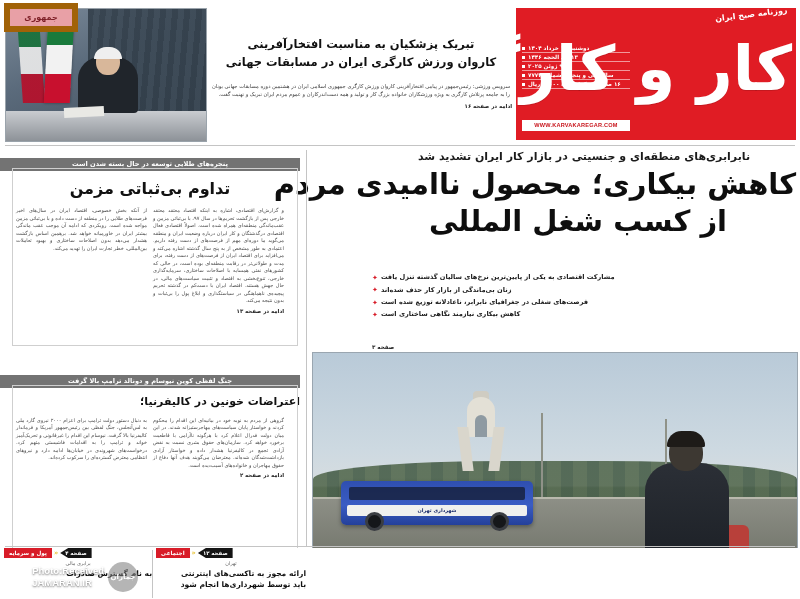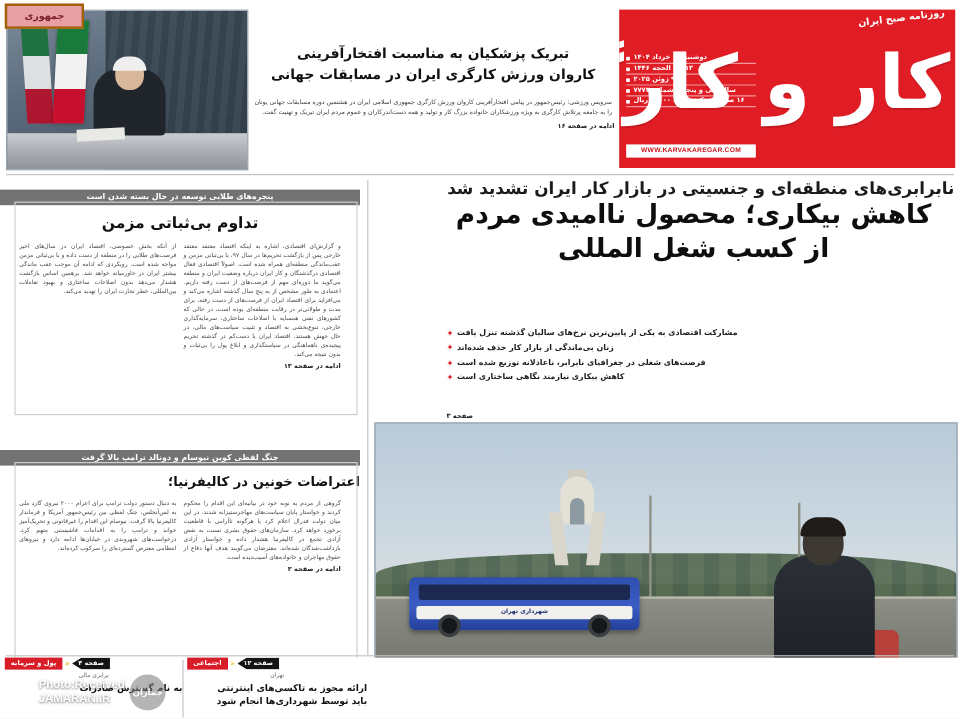--- a/index.html
+++ b/index.html
@@ -14,21 +14,21 @@
     background:#ffffff;
     box-sizing:border-box;
   }
   
   .rtl{direction:rtl;unicode-bidi:embed;}
   .tiny{font-size:5px;line-height:1.5;color:#4a4a4a;text-align:justify;}
 
   
   .corner-tag{
     position:absolute;left:4px;top:3px;width:62px;height:17px;
-    background:#e8a0a6;border:2px solid #a16207;
+    background:#e8a0a6;border:6px solid #a16207;
     display:flex;align-items:center;justify-content:center;
     overflow:hidden;z-index:6;
   }
   .corner-tag span{font-size:8px;color:#7d1f27;font-weight:bold;}
 
   
   .lead-photo{
     position:absolute;left:5px;top:8px;width:200px;height:132px;
     background:linear-gradient(160deg,#7b8a99 0%,#5b6b7c 40%,#3f4c59 100%);
     overflow:hidden;border:1px solid #9aa3ab;
@@ -121,28 +121,28 @@
   .mh-url{
     position:absolute;left:6px;top:112px;width:108px;height:11px;
     background:#fff;color:#c8161d;font-size:5.6px;font-weight:bold;
     text-align:center;line-height:11px;letter-spacing:.2px;
     font-family:"Liberation Sans",sans-serif;direction:ltr;
   }
 
   
   .kicker{
     position:absolute;left:372px;top:150px;width:424px;
-    font-size:14px;font-weight:bold;color:#1b1b1b;text-align:center;
+    font-size:11px;font-weight:bold;color:#1b1b1b;text-align:center;
   }
   .main-head{
     position:absolute;left:360px;top:166px;width:436px;
     text-align:center;
   }
   .main-head .l{
-    font-size:22px;font-weight:bold;color:#0e0e0e;
+    font-size:29px;font-weight:bold;color:#0e0e0e;
     line-height:1.28;letter-spacing:-.6px;white-space:nowrap;
   }
 
   
   .bullets{
     position:absolute;left:372px;top:272px;width:424px;
   }
   .bullets .b{
     display:flex;align-items:center;justify-content:flex-end;
     font-size:6.6px;font-weight:bold;color:#1b1b1b;line-height:1.75;
@@ -240,21 +240,21 @@
   }
 
   
   .card{position:absolute;}
   .card .banner{
     position:relative;height:13px;background:#737373;color:#fff;
     font-size:6.6px;font-weight:bold;line-height:13px;text-align:center;
     white-space:nowrap;overflow:hidden;
   }
   .card .hl{
-    font-size:13px;font-weight:bold;color:#111;text-align:center;
+    font-size:16px;font-weight:bold;color:#111;text-align:center;
     line-height:1.5;margin-top:6px;letter-spacing:-.2px;
   }
   .card .hl.small{font-size:11px;text-align:right;}
   .card .cols{
     display:flex;gap:6px;margin-top:6px;
   }
   .card .cols .c{flex:1;}
 
   
   .bottom-strip{

